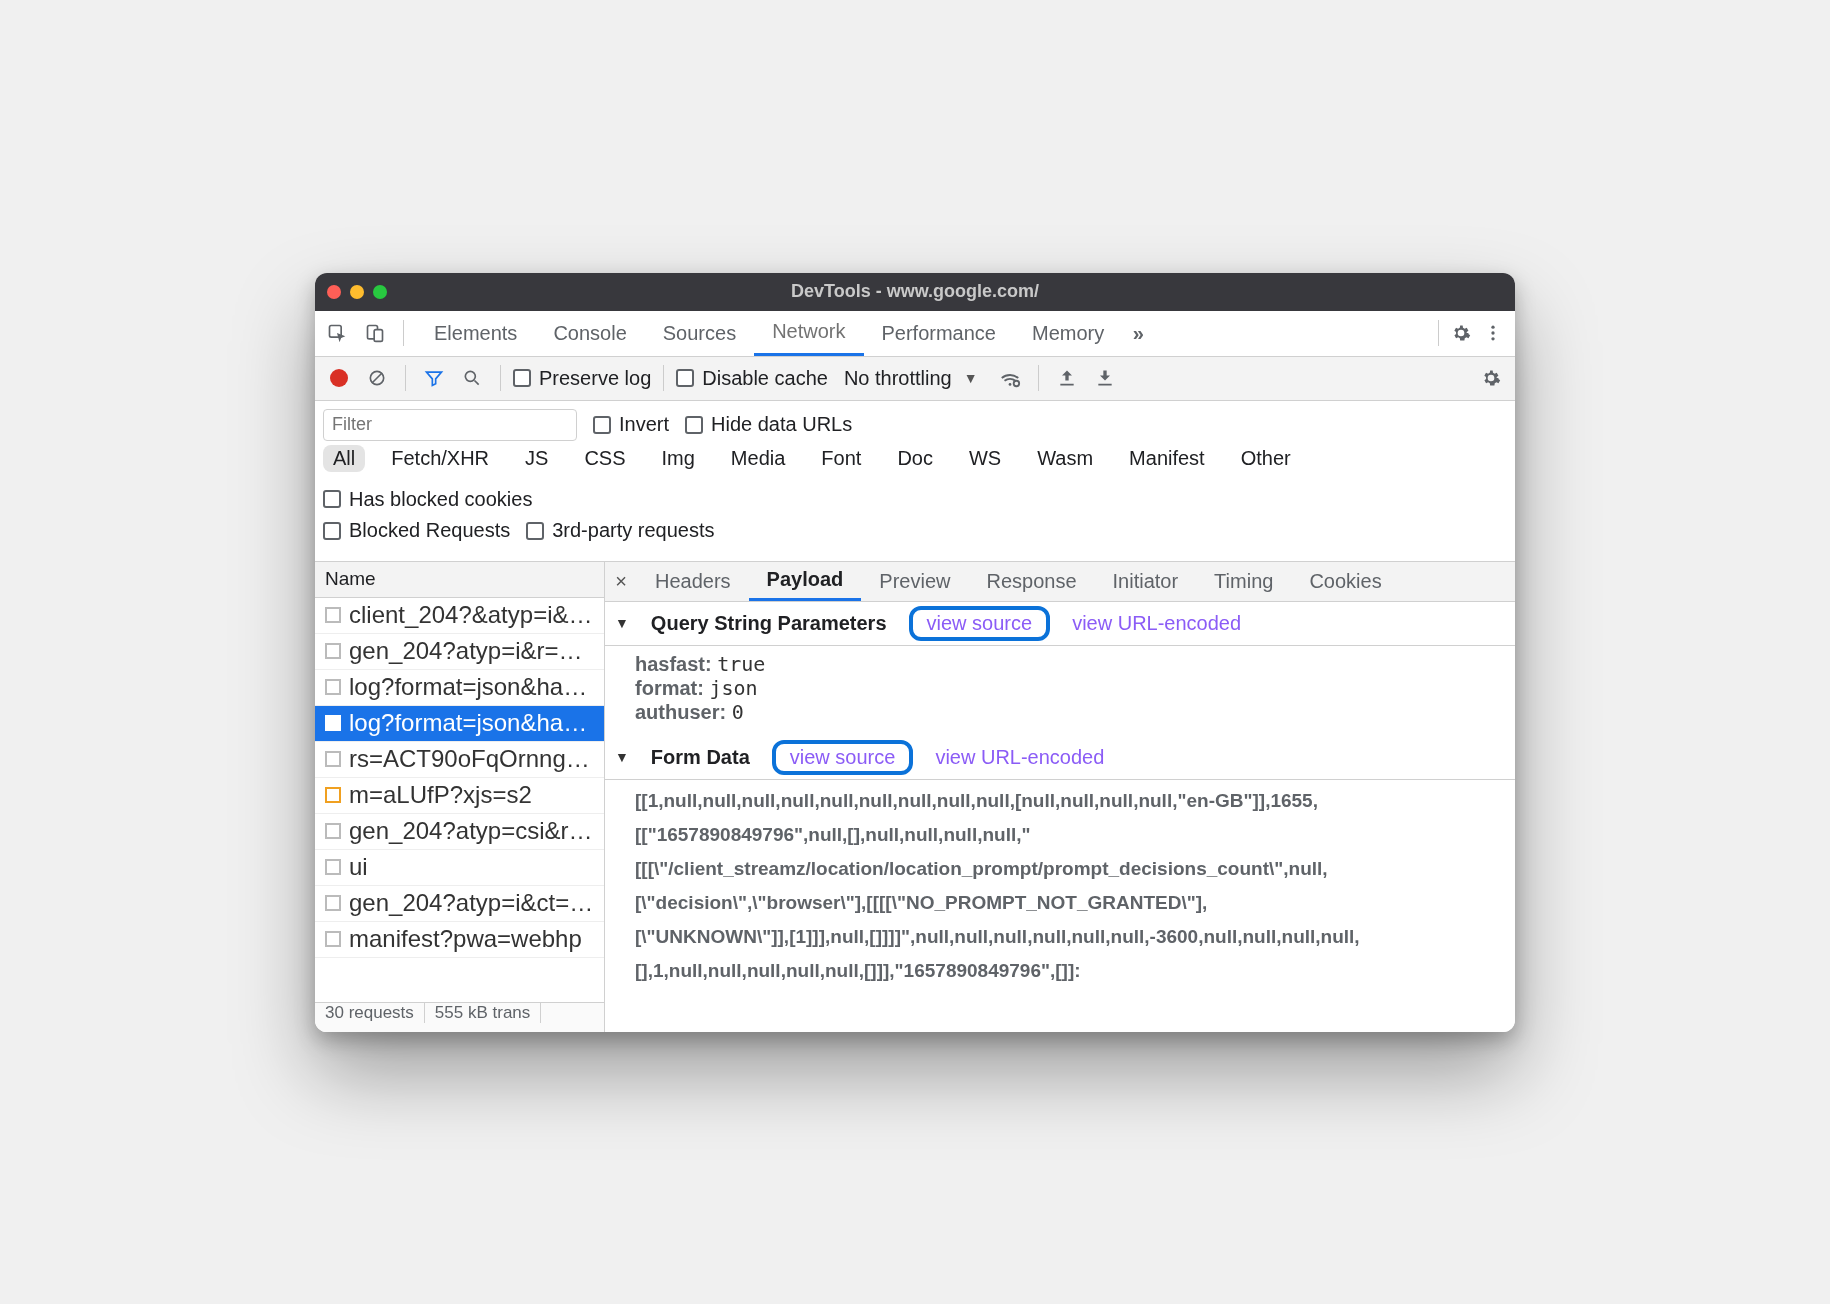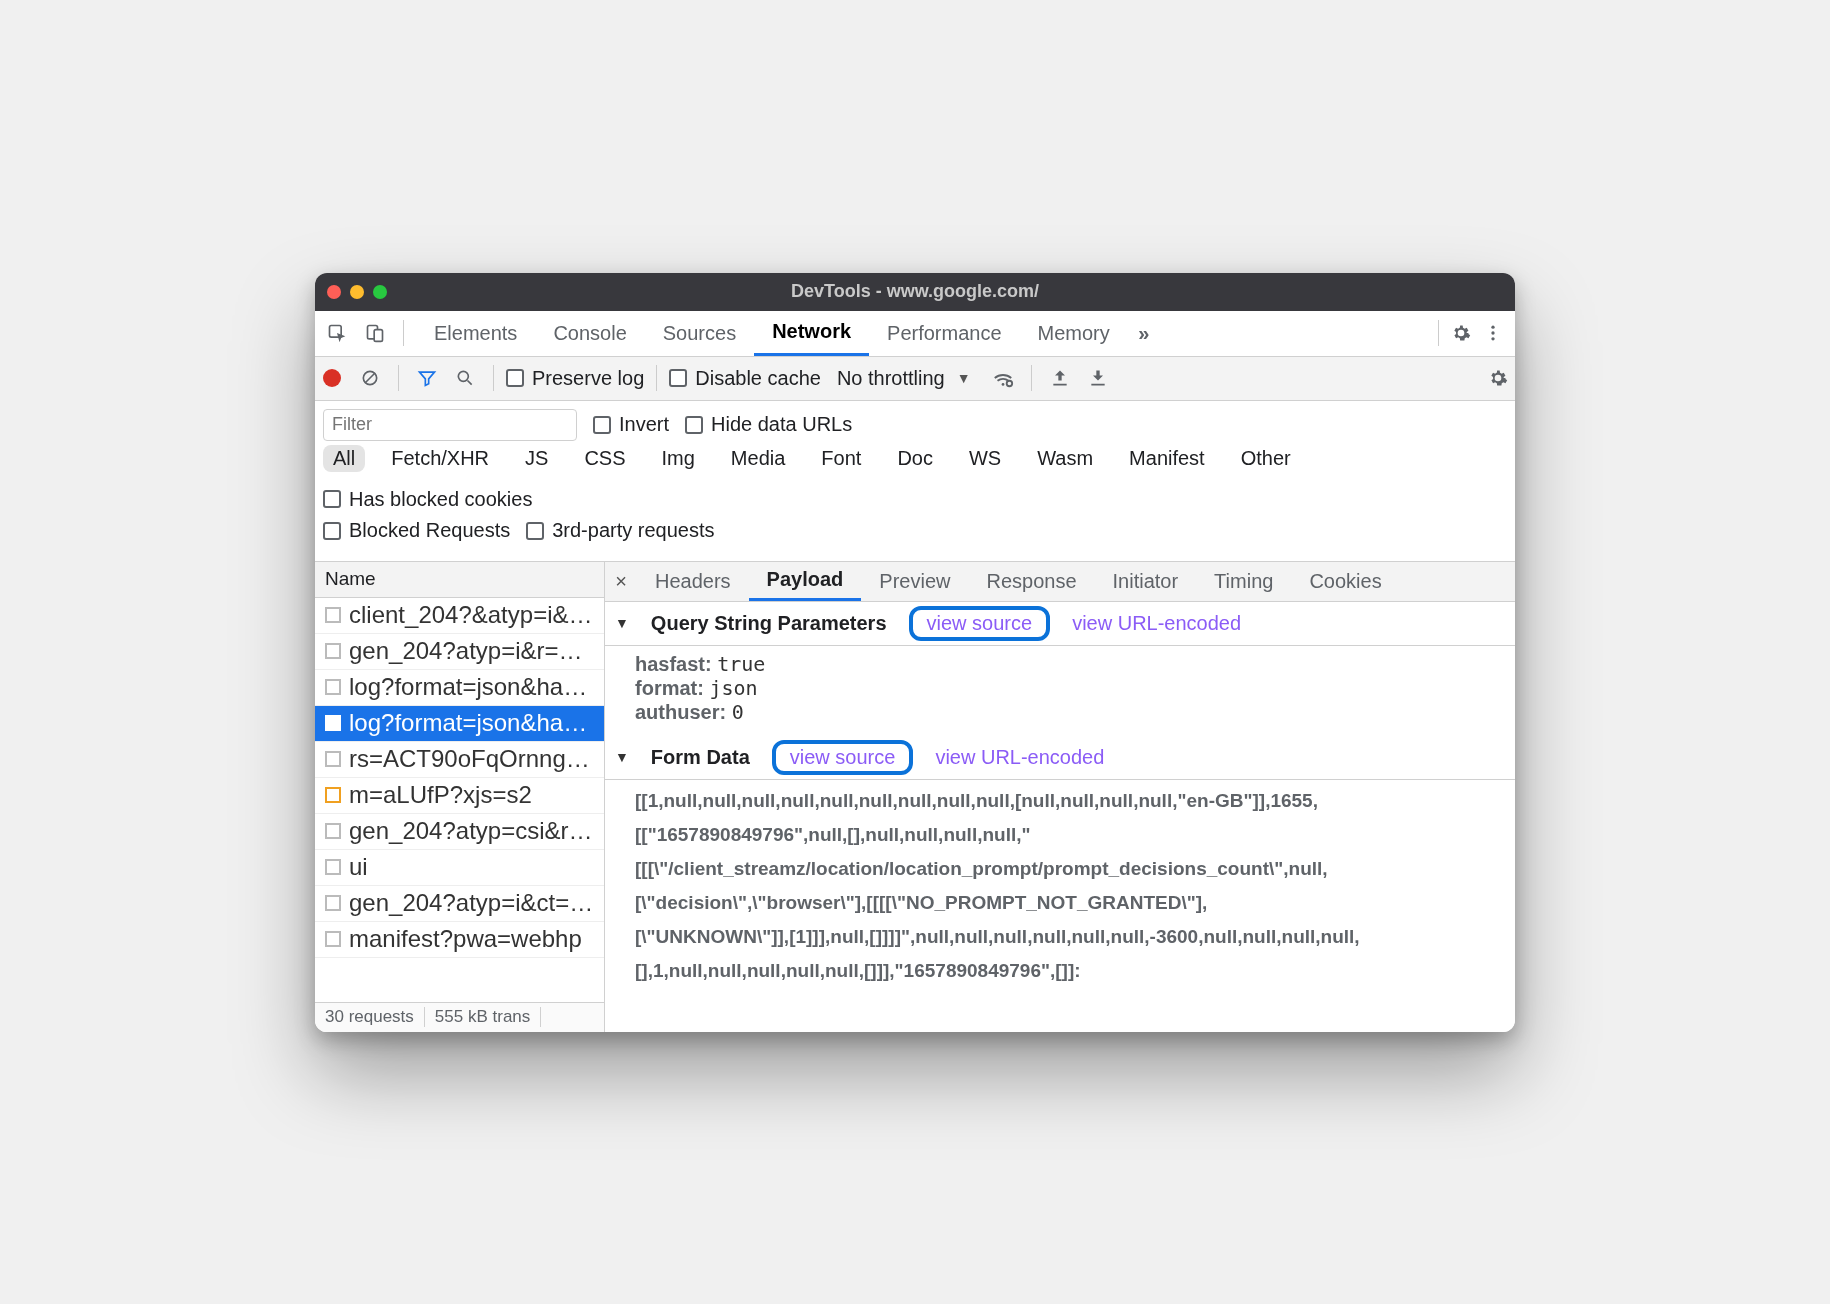--- a/index.html
+++ b/index.html
@@ -65,29 +65,29 @@
   .iconbtn {
     width: 32px; height: 32px; display: inline-flex; align-items: center; justify-content: center;
     border-radius: 4px; color: #5f6368;
   }
   .vsep { width: 1px; height: 26px; background: #ccc; margin: 0 6px; }
   .main-tabs .tab {
     padding: 0 18px; height: 100%; display: flex; align-items: center;
     color: #5f6368; font-size: 20px; cursor: default;
   }
   .main-tabs .tab.active {
-    color: #000000; font-weight: 700;
+    color: #737373; font-weight: 400;
     border-bottom: 3px solid var(--panel-tab-active);
   }
   .main-tabs .push { margin-left: auto; display: flex; align-items: center; }
 
   
   .toolbar {
     display: flex; align-items: center; height: 44px;
-    padding: 0 1px; gap: 6px;
+    padding: 0 8px; gap: 6px;
     border-bottom: 1px solid var(--border);
     background: var(--toolbar-bg);
   }
   .rec-dot { width: 18px; height: 18px; border-radius: 50%; background: #d93025; }
   .chk { display: inline-flex; align-items: center; gap: 8px; font-size: 20px; color: #202124; }
   .chkbox {
     width: 18px; height: 18px; border: 2px solid #5f6368; border-radius: 3px; display: inline-block;
     background: #fff;
   }
   .throttle {
@@ -128,21 +128,21 @@
     white-space: nowrap; overflow: hidden; text-overflow: ellipsis;
   }
   .req-row.sel { background: var(--selected-row); color: #fff; }
   .req-row .ficon {
     width: 16px; height: 16px; border: 2px solid #bbb; background: #fff; flex: 0 0 auto;
   }
   .req-row .ficon.js { border-color: #f0a020; }
   .req-row.sel .ficon { border-color: #fff; }
   .req-row .lbl { overflow: hidden; text-overflow: ellipsis; }
   .status {
-    height: 30px; display: flex; align-items: center;
+    height: 30px; display: flex; align-items: flex-start;
     border-top: 1px solid var(--border); font-size: 17px; color: #5f6368;
     background: #fafafa;
   }
   .status span { padding: 0 10px; border-right: 1px solid var(--border); }
 
   .right { display: flex; flex-direction: column; min-width: 0; background: #fff; }
   .det-tabs {
     display: flex; align-items: center; height: 40px;
     border-bottom: 1px solid var(--border);
     background: #f3f3f3;

